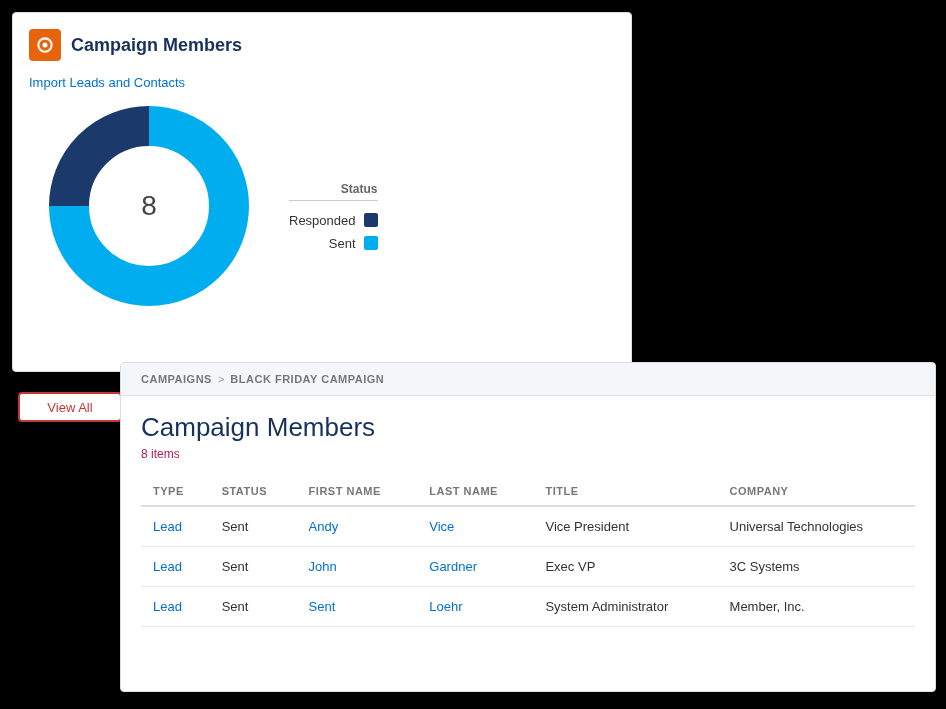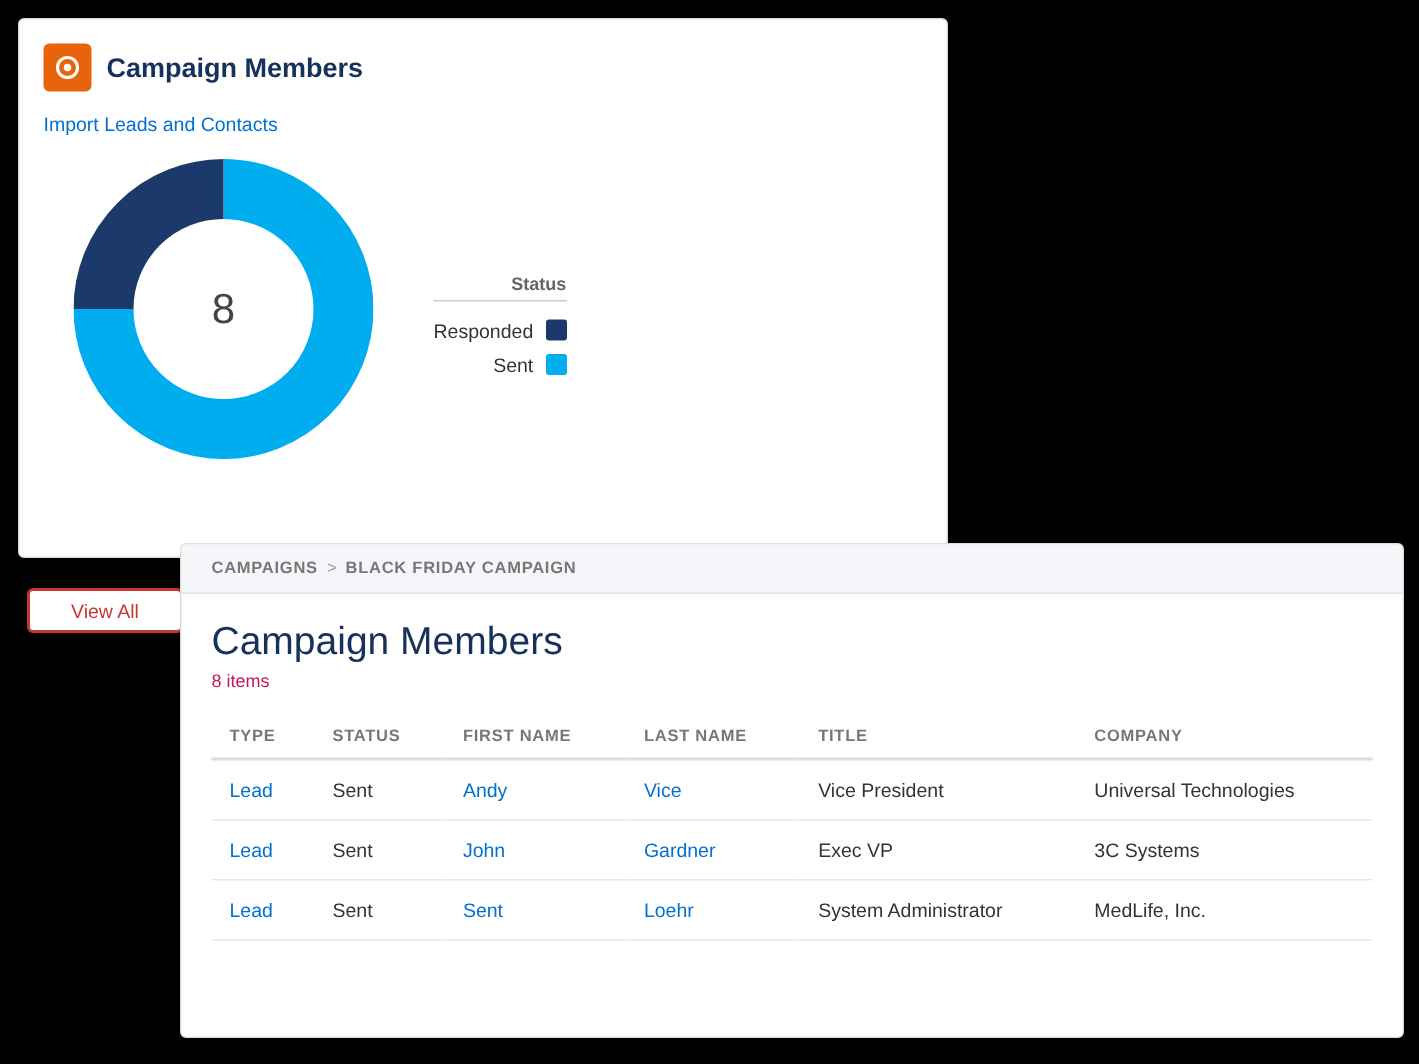--- a/index.html
+++ b/index.html
@@ -312,18 +312,18 @@
             <td class="link-cell">Gardner</td>
             <td>Exec VP</td>
             <td>3C Systems</td>
           </tr>
           <tr>
             <td class="link-cell">Lead</td>
             <td>Sent</td>
             <td class="link-cell">Sent</td>
             <td class="link-cell">Loehr</td>
             <td>System Administrator</td>
-            <td>MedLife, Inc.</td>
+            <td>Member, Inc.</td>
           </tr>
         </tbody>
     </table>
   </div>
 </div>
 
 </body></html>

